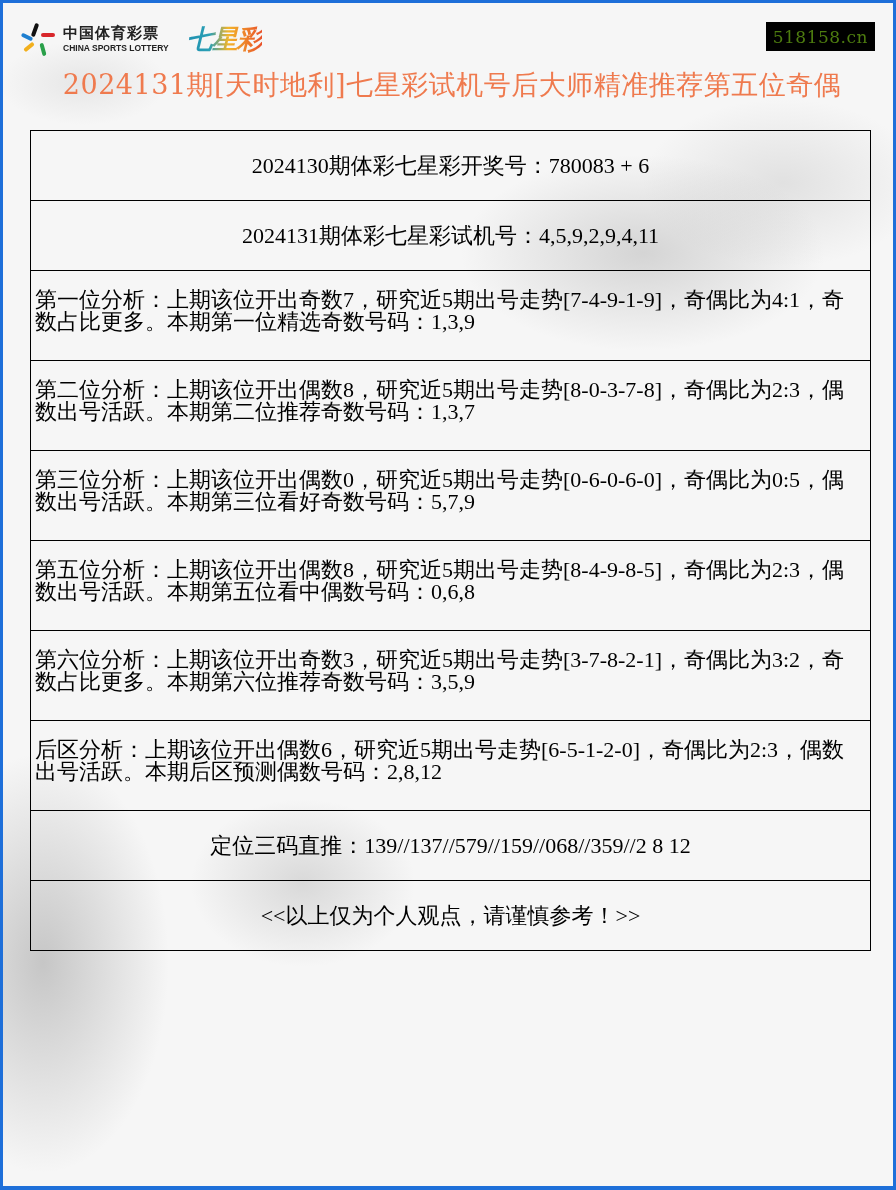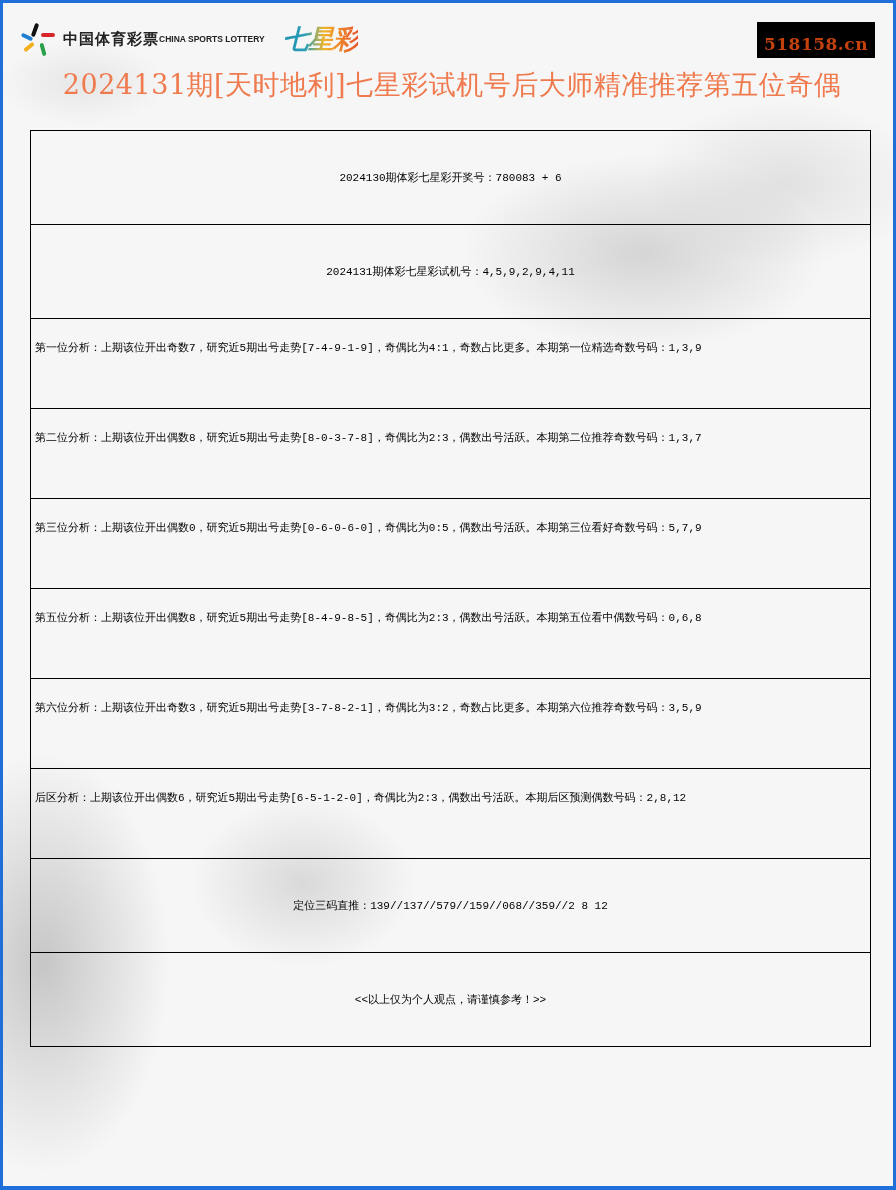--- a/index.html
+++ b/index.html
@@ -21,63 +21,63 @@
       radial-gradient(ellipse 120px 60px at 80px 80px, rgba(200,200,200,0.35), rgba(200,200,200,0) 70%),
       #f6f6f6;
   }
   
   .logo {
     position: absolute; left: 18px; top: 18px;
     display: flex; align-items: center; gap: 6px;
   }
   .logo-mark { width: 36px; height: 36px; position: relative; }
   .logo-mark span { position: absolute; border-radius: 2px; }
-  .logo-text { display: flex; flex-direction: row; line-height: 1; }
+  .logo-text { display: flex; flex-direction: column; line-height: 1; }
   .logo-cn {
     font-family: "DejaVu Sans", "Liberation Sans", sans-serif;
     font-size: 15px; color: #222; letter-spacing: 1px; font-weight: bold;
   }
   .logo-en {
     font-family: "Liberation Sans", "DejaVu Sans", sans-serif;
     font-size: 8.5px; color: #222; font-weight: bold; margin-top: 3px;
   }
   .logo-game {
     font-family: "DejaVu Sans", "Liberation Sans", sans-serif;
     font-size: 26px; font-weight: bold; font-style: italic;
     background: linear-gradient(90deg, #1f8fb0 0%, #2aa0b5 30%, #f2b42a 55%, #e9512a 100%);
     -webkit-background-clip: text; background-clip: text; color: transparent;
     margin-left: 12px; letter-spacing: -1px;
   }
   .site-badge {
     position: absolute; right: 18px; top: 19px;
-    background: #000; color: #c2410c;
+    background: #000; color: #4d7c0f;
     font-family: "DejaVu Serif", "Liberation Serif", serif;
-    font-size: 17px; padding: 12px 7px 4px 7px; letter-spacing: 0.5px; font-weight: bold;
+    font-size: 17px; padding: 5px 7px 4px 7px; letter-spacing: 0.5px;
   }
   .title {
     position: absolute; left: 8px; right: 0; top: 64px;
     text-align: center;
     font-size: 27px; color: #ef7a4e; letter-spacing: 0.5px;
     font-family: "DejaVu Serif", "Liberation Serif", serif;
     white-space: nowrap;
   }
   
   .content-table {
     position: absolute; left: 27px; top: 127px;
     width: 841px;
     border-collapse: collapse;
     border: 1px solid #000;
   }
   .content-table td {
     border: 1px solid #000;
-    font-family: Liberation Mono, monospace;
-    font-size: 11px; color: #000;
+    font-family: Liberation Serif, serif;
+    font-size: 22px; color: #000;
     line-height: 22px;
     vertical-align: middle;
-    padding: 12px 4px;
+    padding: 0 4px;
   }
   .row-center td { text-align: center; height: 69px; }
   .row-left td { text-align: left; height: 90px; vertical-align: top; padding-top: 18px; box-sizing: border-box; }
 </style>
 </head>
 <body>
 
 <div class="frame">
 
   <div class="logo">

